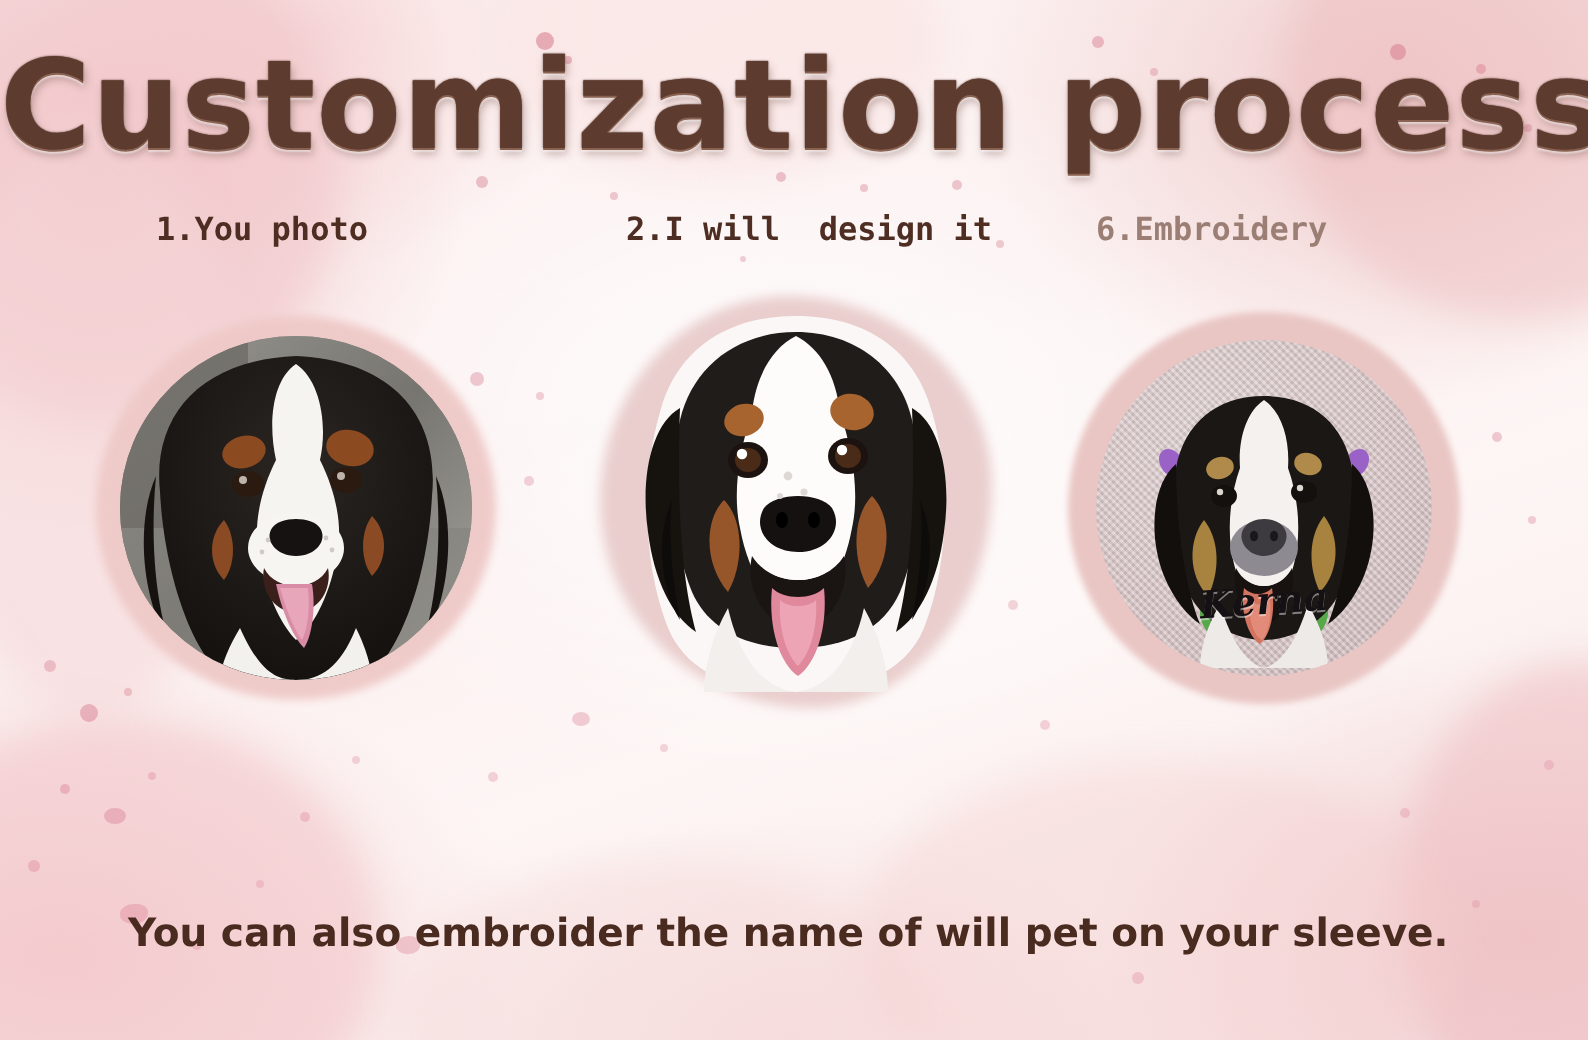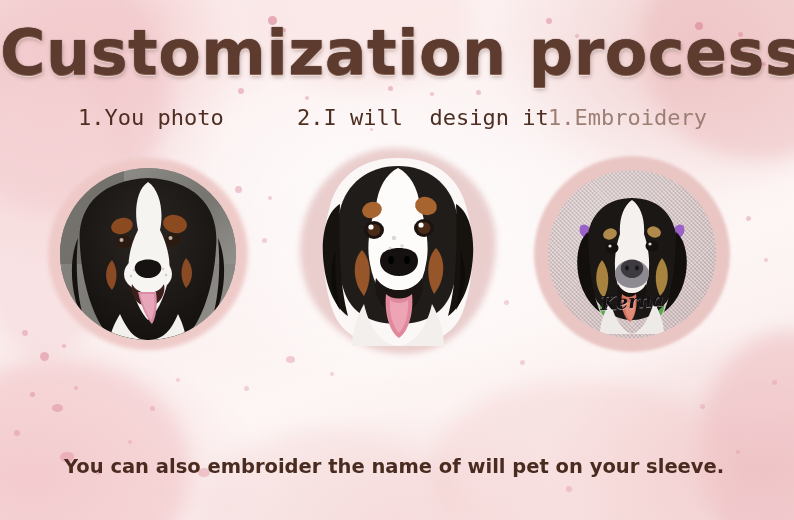--- a/index.html
+++ b/index.html
@@ -37,24 +37,24 @@
       0 2px 1px rgba(255,255,255,.55),
       1px 3px 4px rgba(90,55,42,.35),
       0 0 1px #4a2c21;
     white-space:nowrap;
   }
 
   
   .step-label{
     position:absolute;top:105px;
     font-family:"DejaVu Sans Mono", monospace;
-    font-size:22px;font-weight:normal;white-space:pre;
+    font-size:16px;font-weight:bold;white-space:pre;
   }
   #step1{left:78px;color:#4e2e22;}
-  #step2{left:297px;color:#4e2e22;}
+  #step2{left:313px;color:#4e2e22;}
   #step3{left:548px;color:#9c7f74;}
 
   
   .frame{position:absolute;}
 
   
   #photo-frame{left:48px;top:158px;width:200px;height:192px;}
   #photo-ring{
     position:absolute;inset:0;border-radius:50%;
     background:#eec9c7;filter:blur(2px);opacity:.95;
@@ -157,21 +157,21 @@
   <div class="dot" style="left:700px;top:404px;width:5px;height:5px;background:rgba(224,142,160,.36);"></div>
   <div class="dot" style="left:736px;top:450px;width:4px;height:4px;background:rgba(224,142,160,.34);"></div>
   <div class="dot" style="left:772px;top:380px;width:5px;height:5px;background:rgba(224,142,160,.34);"></div>
   <div class="dot" style="left:468px;top:246px;width:4px;height:4px;background:rgba(216,130,150,.34);"></div>
   <div class="dot" style="left:504px;top:300px;width:5px;height:5px;background:rgba(216,130,150,.32);"></div>
 
   <div id="title">Customization process</div>
 
   <div class="step-label" id="step1">1.You photo</div>
   <div class="step-label" id="step2">2.I will  design it</div>
-  <div class="step-label" id="step3">1.Embroidery</div>
+  <div class="step-label" id="step3">6.Embroidery</div>
 
   <div class="frame" id="photo-frame">
     <div id="photo-ring"></div>
     <div id="photo-circle">
       <svg viewBox="0 0 176 172" width="176" height="172">
         <defs>
           <linearGradient id="bg1" x1="0" y1="0" x2="1" y2="1">
             <stop offset="0" stop-color="#9a9894"></stop>
               <stop offset="0.5" stop-color="#77756f"></stop>
               <stop offset="1" stop-color="#a8a6a0"></stop>

